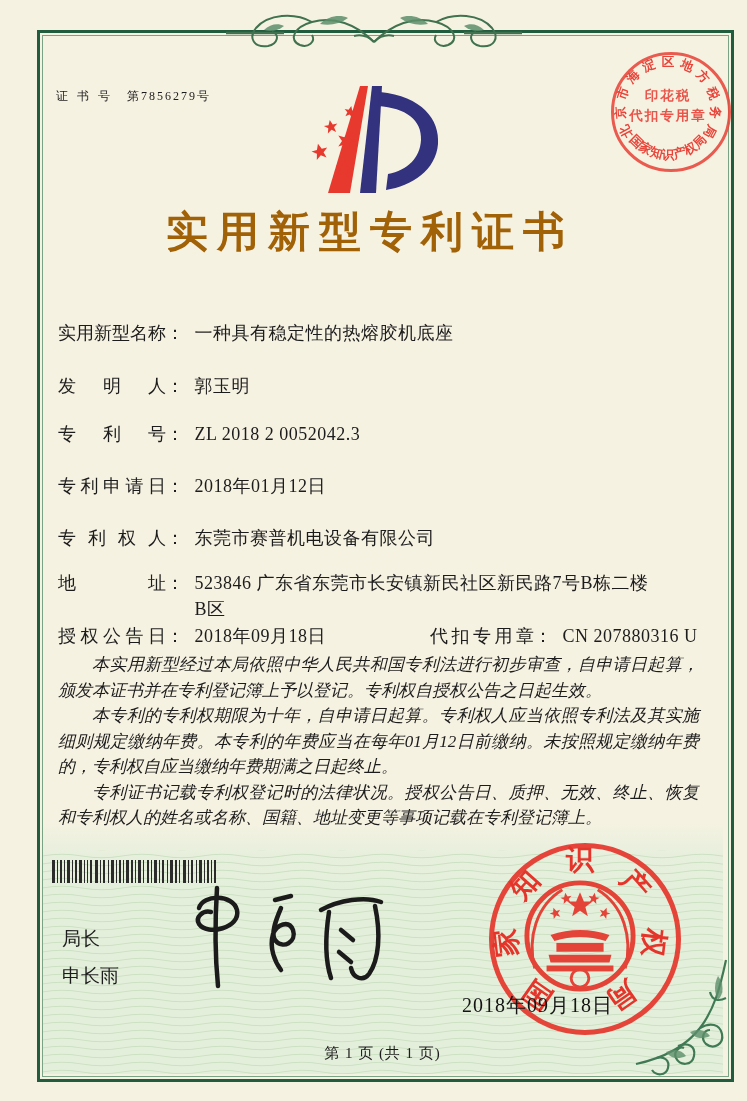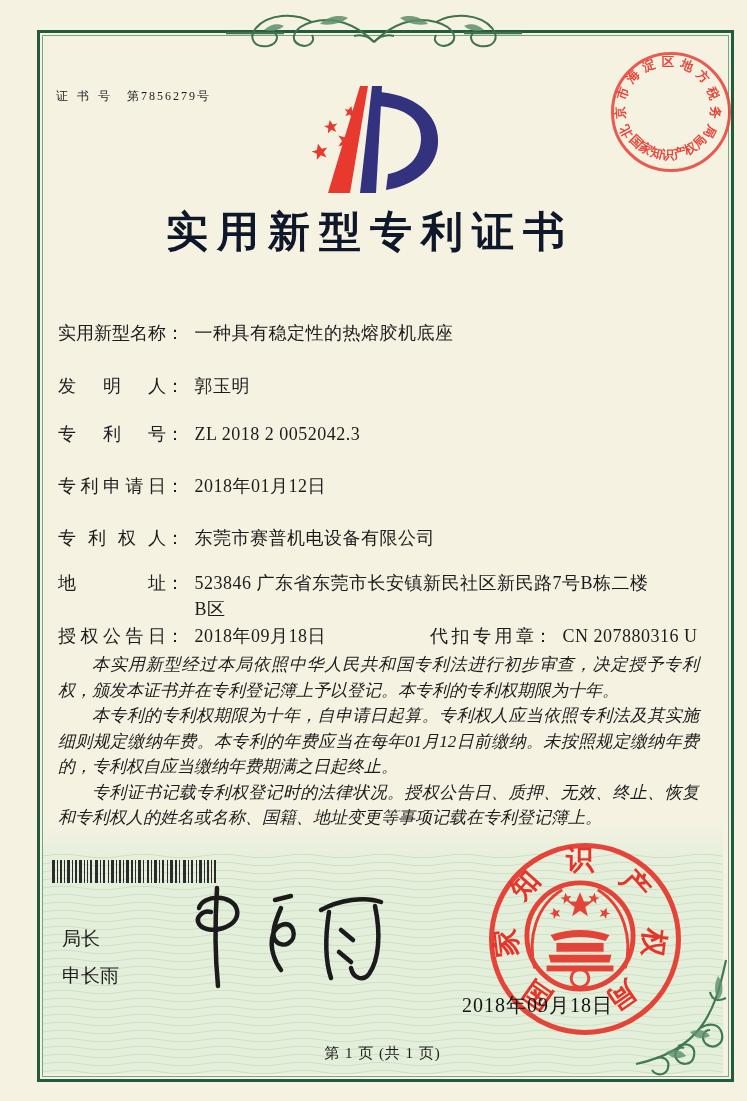--- a/index.html
+++ b/index.html
@@ -12,21 +12,21 @@
   
   .band{position:absolute;left:42px;top:820px;width:681px;height:254px;
         background:linear-gradient(180deg, rgba(228,239,219,0) 0px, rgba(228,239,219,.85) 36px, #e4efdb 70px);}
   .band svg{position:absolute;inset:0;width:100%;height:100%;}
   
   .cert-no{position:absolute;left:56px;top:88px;font-size:12px;}
   .cert-no .lbl{letter-spacing:9px;margin-right:8px;}
   .cert-no .val{letter-spacing:2px;}
   .logo{position:absolute;left:298px;top:82px;width:150px;height:115px;}
   .title{position:absolute;left:40px;top:204px;width:660px;text-align:center;
-         font-size:42px;font-weight:bold;letter-spacing:9px;color:#0f172a;}
+         font-size:42px;font-weight:bold;letter-spacing:9px;color:#a16207;}
   
   .fields{position:absolute;left:58px;top:308px;width:640px;font-size:18px;}
   .field-row{position:absolute;left:0;width:640px;line-height:26px;}
   .flabel{display:inline-block;width:108px;text-align:justify;text-align-last:justify;vertical-align:top;}
   .fcolon{vertical-align:top;}
   .fvalue{display:inline-block;vertical-align:top;margin-left:6px;letter-spacing:0.5px;}
   .fvalue.wide{width:465px;}
   .pair2{position:absolute;left:372px;top:0;white-space:nowrap;}
   .pair2 .flabel{width:104px;}
   
@@ -146,20 +146,24 @@
     </div>
   <div class="arc-anchor stamp-arc">
       <span style="transform: translate(-50%, -50%) translate(-31.9543px, 33.0896px) rotate(44deg);">国</span>
       <span style="transform: translate(-50%, -50%) translate(-22.5349px, 40.1021px) rotate(29.3333deg);">家</span>
       <span style="transform: translate(-50%, -50%) translate(-11.647px, 44.5011px) rotate(14.6667deg);">知</span>
       <span style="transform: translate(-50%, -50%) translate(5.63338e-15px, 46px) rotate(0deg);">识</span>
       <span style="transform: translate(-50%, -50%) translate(11.647px, 44.5011px) rotate(-14.6667deg);">产</span>
       <span style="transform: translate(-50%, -50%) translate(22.5349px, 40.1021px) rotate(-29.3333deg);">权</span>
       <span style="transform: translate(-50%, -50%) translate(31.9543px, 33.0896px) rotate(-44deg);">局</span>
     </div>
+  <div class="stamp-center">
+    <div>印花税</div>
+    <div>代扣专用章</div>
+  </div>
 
   <div class="fields">
     <div class="field-row" style="top:12px">
       <span class="flabel">实用新型名称</span><span class="fcolon">：</span>
       <span class="fvalue">一种具有稳定性的热熔胶机底座</span>
     </div>
     <div class="field-row" style="top:65px">
       <span class="flabel">发明人</span><span class="fcolon">：</span>
       <span class="fvalue">郭玉明</span>
     </div>
@@ -183,21 +187,21 @@
       <span class="flabel">授权公告日</span><span class="fcolon">：</span>
       <span class="fvalue">2018年09月18日</span>
       <span class="pair2">
         <span class="flabel">代扣专用章</span><span class="fcolon">：</span>
         <span class="fvalue">CN 207880316 U</span>
       </span>
     </div>
   </div>
 
   <div class="body-text">
-    <p>本实用新型经过本局依照中华人民共和国专利法进行初步审查，决定授予专利权，颁发本证书并在专利登记簿上予以登记。本专利的专利权期限为十年。</p>
+    <p>本实用新型经过本局依照中华人民共和国专利法进行初步审查，自申请日起算，颁发本证书并在专利登记簿上予以登记。专利权自授权公告之日起生效。</p>
     <p>本专利的专利权期限为十年，自申请日起算。专利权人应当依照专利法及其实施细则规定缴纳年费。本专利的年费应当在每年01月12日前缴纳。未按照规定缴纳年费的，专利权自应当缴纳年费期满之日起终止。</p>
     <p>专利证书记载专利权登记时的法律状况。授权公告日、质押、无效、终止、恢复和专利权人的姓名或名称、国籍、地址变更等事项记载在专利登记簿上。</p>
   </div>
 
   <svg class="barcode" viewBox="0 0 164 23" preserveAspectRatio="none">
     <g fill="#2b2b2b">
       <rect x="0" width="3" height="23"></rect>
         <rect x="5" width="1" height="23"></rect>
         <rect x="8" width="2" height="23"></rect>
       <rect x="12" width="1" height="23"></rect>

